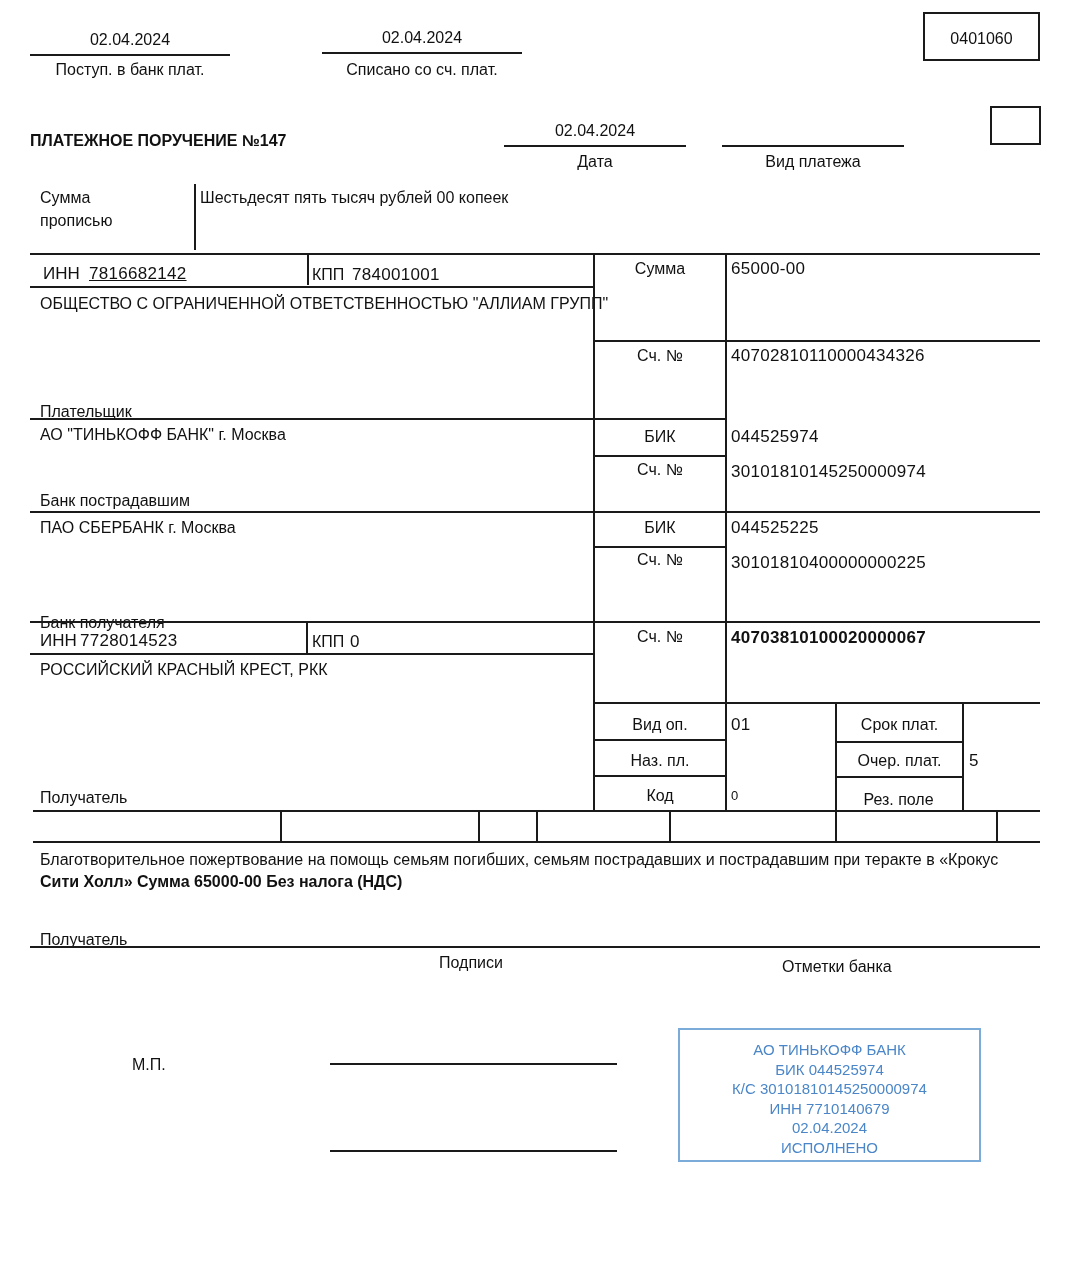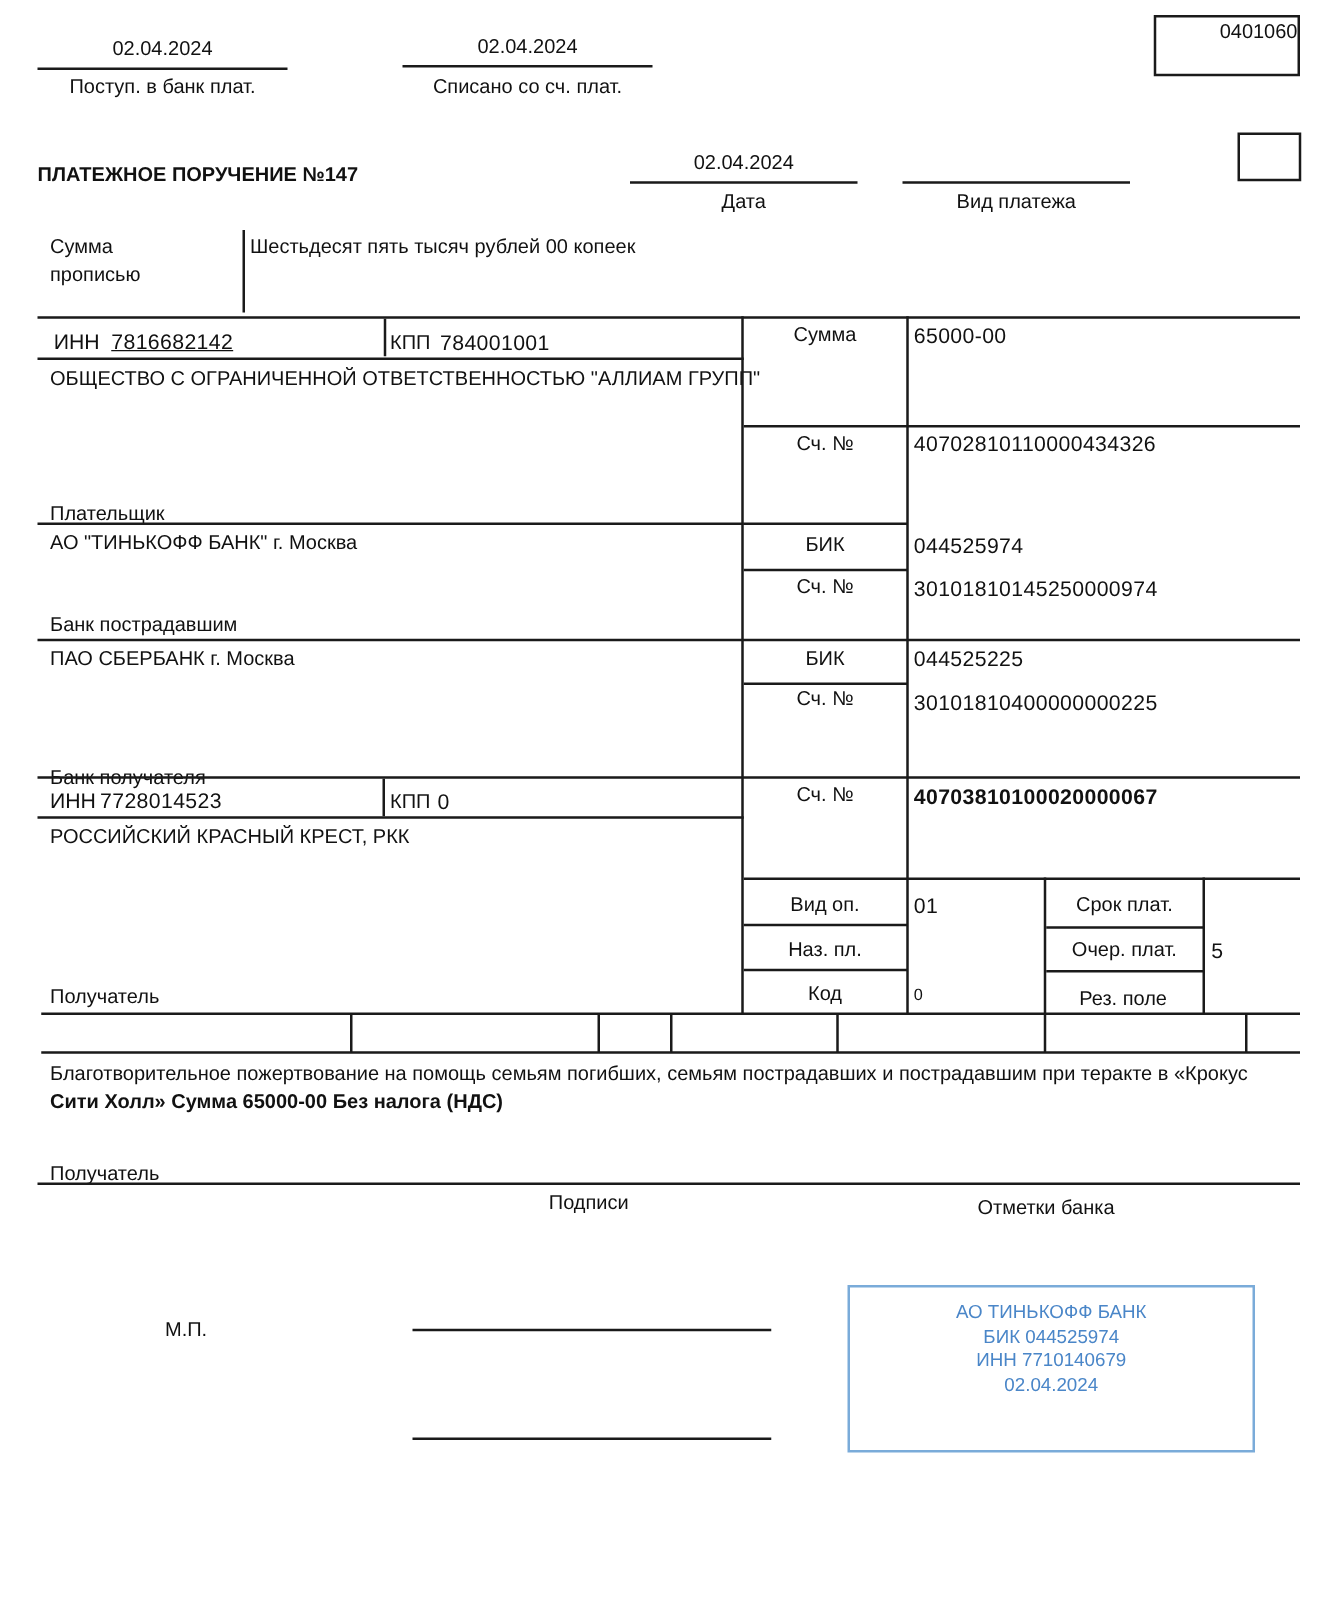--- a/index.html
+++ b/index.html
@@ -20,21 +20,21 @@
 
 <div class="t ctr" style="left:30px;top:30px;width:200px;">02.04.2024</div>
 <div class="hl" style="left:30px;top:54px;width:200px;"></div>
 <div class="t ctr" style="left:30px;top:60px;width:200px;">Поступ. в банк плат.</div>
 
 <div class="t ctr" style="left:322px;top:28px;width:200px;">02.04.2024</div>
 <div class="hl" style="left:322px;top:52px;width:200px;"></div>
 <div class="t ctr" style="left:322px;top:60px;width:200px;">Списано со сч. плат.</div>
 
 <div class="box" style="left:923px;top:12px;width:117px;height:49px;">
-  <div class="t ctr" style="left:0;top:2px;width:113px;text-align:right;">0401060</div>
+  <div class="t ctr" style="left:0;top:15px;width:113px;">0401060</div>
 </div>
 
 <div class="t" style="left:30px;top:131px;font-weight:bold;font-size:16px;">ПЛАТЕЖНОЕ ПОРУЧЕНИЕ №147</div>
 
 <div class="t ctr" style="left:504px;top:121px;width:182px;">02.04.2024</div>
 <div class="hl" style="left:504px;top:145px;width:182px;"></div>
 <div class="t ctr" style="left:504px;top:152px;width:182px;">Дата</div>
 
 <div class="t ctr" style="left:722px;top:121px;width:182px;"></div>
 <div class="hl" style="left:722px;top:145px;width:182px;"></div>
@@ -135,18 +135,20 @@
 <div class="t" style="left:40px;top:872px;font-weight:bold;">Сити Холл» Сумма 65000-00 Без налога (НДС)</div>
 <div class="t" style="left:40px;top:930px;">Получатель</div>
 <div class="hl" style="left:30px;top:946px;width:1010px;"></div>
 
 <div class="t" style="left:439px;top:953px;">Подписи</div>
 <div class="t" style="left:782px;top:957px;">Отметки банка</div>
 <div class="t" style="left:132px;top:1055px;">М.П.</div>
 <div class="hl" style="left:330px;top:1063px;width:287px;"></div>
 <div class="hl" style="left:330px;top:1150px;width:287px;"></div>
 
-<div class="stamp" style="left:678px;top:1028px;width:326px;height:134px;">
+<div class="stamp" style="left:678px;top:1028px;width:303px;height:134px;">
   <div>АО ТИНЬКОФФ БАНК</div>
   <div>БИК 044525974</div>
+  <div>К/С 30101810145250000974</div>
   <div>ИНН 7710140679</div>
   <div>02.04.2024</div>
+  <div>ИСПОЛНЕНО</div>
 </div>
 
 </body></html>

